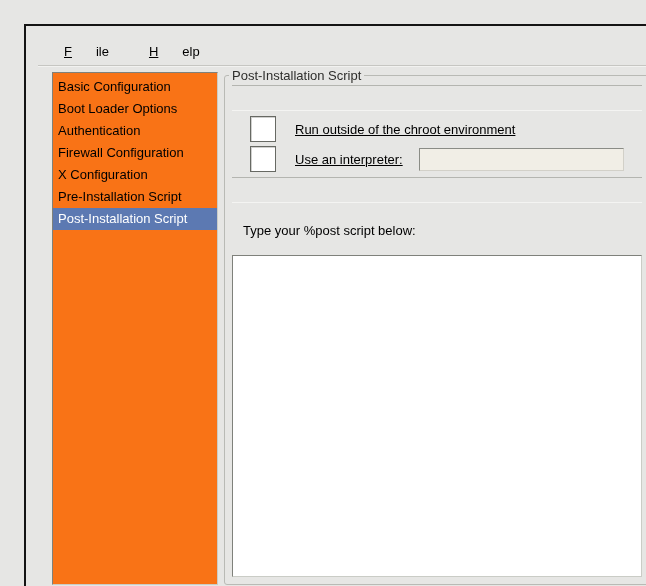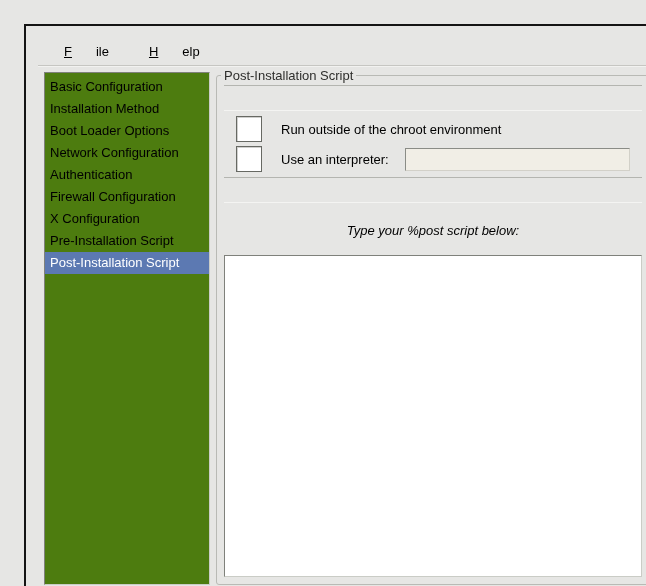--- a/index.html
+++ b/index.html
@@ -34,25 +34,26 @@
   .main {
     flex: 1 1 auto;
     display: flex;
     padding: 6px 6px 11px 6px;
     gap: 6px;
     min-height: 0;
   }
   
   .sidebar {
     flex: 0 0 166px;
-    background: #4d7c0f;
+    background: #f97316;
     border: 1px solid;
     border-color: #7f817b #caccc6 #caccc6 #7f817b;
     padding: 3px 0 0 0;
     overflow: hidden;
+    margin-left: 8px;
   }
   .list-item {
     height: 22px; line-height: 22px;
     padding: 0 5px;
     white-space: nowrap;
     cursor: default;
   }
   .list-item.selected { background: #5c79b2; color: #ffffff; }
   
   .groupbox {
@@ -81,21 +82,22 @@
   .separator {
     flex: 0 0 2px;
     height: 2px;
     margin: 3px 1px;
     border-top: 1px solid #b4b5b0;
     border-bottom: 1px solid #f4f4f2;
   }
   .check-row {
     display: flex; align-items: center;
     height: 24px;
-    margin: 3px 1px;
+    margin: 3px 7px;
+    text-decoration: underline;
   }
   .checkbox {
     flex: 0 0 13px;
     width: 13px; height: 13px;
     background: #ffffff;
     border: 1px solid #676963;
     box-shadow: inset 1px 1px 0 rgba(120,120,115,0.35);
     margin-right: 7px;
   }
   .check-label { white-space: nowrap; }
@@ -105,23 +107,22 @@
     margin-left: 4px;
     background: #f1eee6;
     border: 1px solid;
     border-color: #8a8c86 #d2d0c8 #d2d0c8 #8a8c86;
     font-family: "Liberation Sans", "DejaVu Sans", sans-serif;
     font-size: 13px;
     padding: 0 4px;
     outline: none;
   }
   .script-label {
-    text-align: center;
+    text-align: left;
     margin: 5px 0 5px 0;
-    font-style: italic;
   }
   .script-area {
     flex: 1 1 auto;
     width: calc(100% - 2px);
     margin: 0 1px 1px 1px;
     background: #ffffff;
     border: 1px solid;
     border-color: #7f817b #caccc6 #caccc6 #7f817b;
     resize: none;
     outline: none;
@@ -137,23 +138,21 @@
 
   <div class="menubar">
     <div class="menu-item"><span class="accel">F</span><span>ile</span></div>
     <div class="menu-item"><span class="accel">H</span><span>elp</span></div>
   </div>
 
   <div class="main">
 
     <div class="sidebar">
       <div class="list-item">Basic Configuration</div>
-      <div class="list-item">Installation Method</div>
       <div class="list-item">Boot Loader Options</div>
-      <div class="list-item">Network Configuration</div>
       <div class="list-item">Authentication</div>
       <div class="list-item">Firewall Configuration</div>
       <div class="list-item">X Configuration</div>
       <div class="list-item">Pre-Installation Script</div>
       <div class="list-item selected">Post-Installation Script</div>
     </div>
 
     <div class="groupbox">
       <span class="group-label">Post-Installation Script</span>
 

